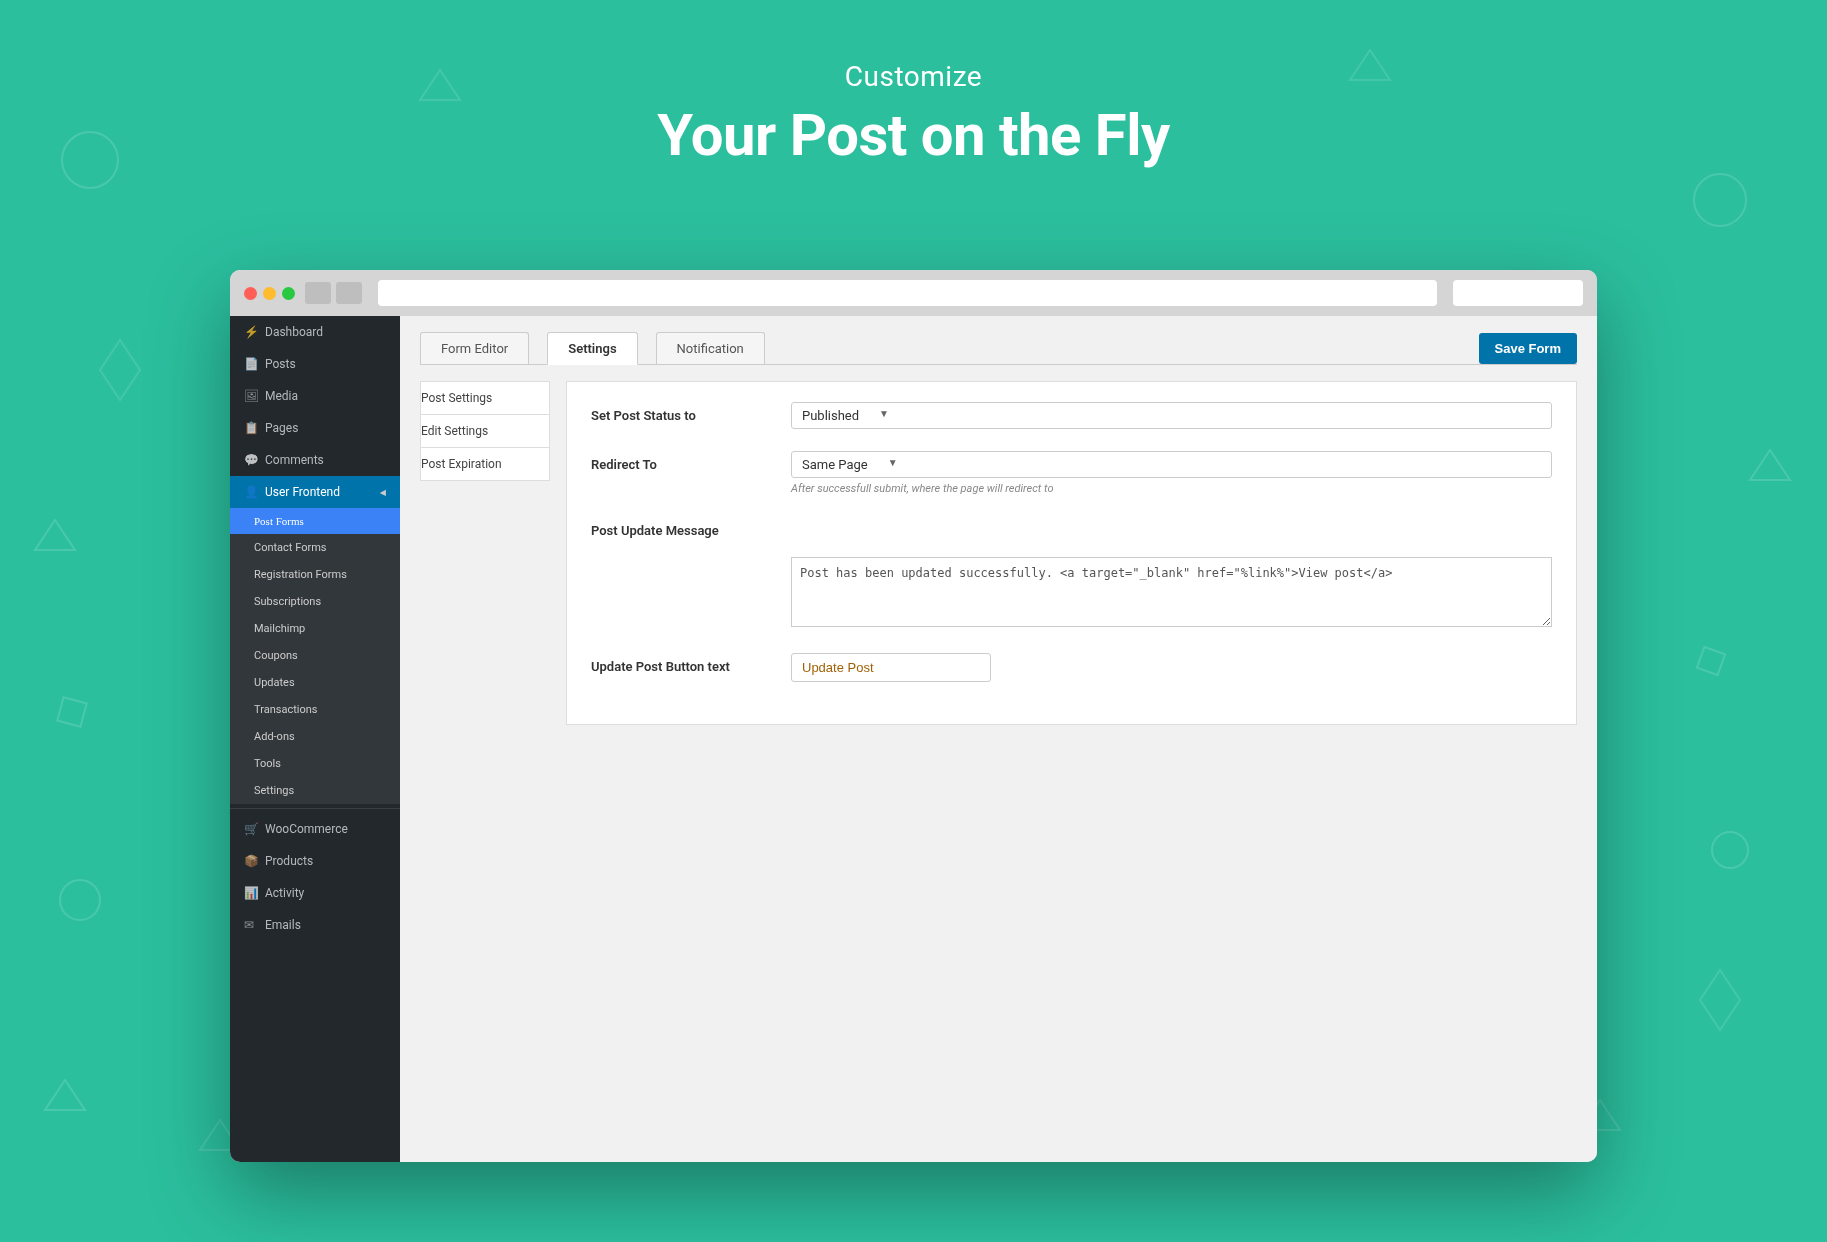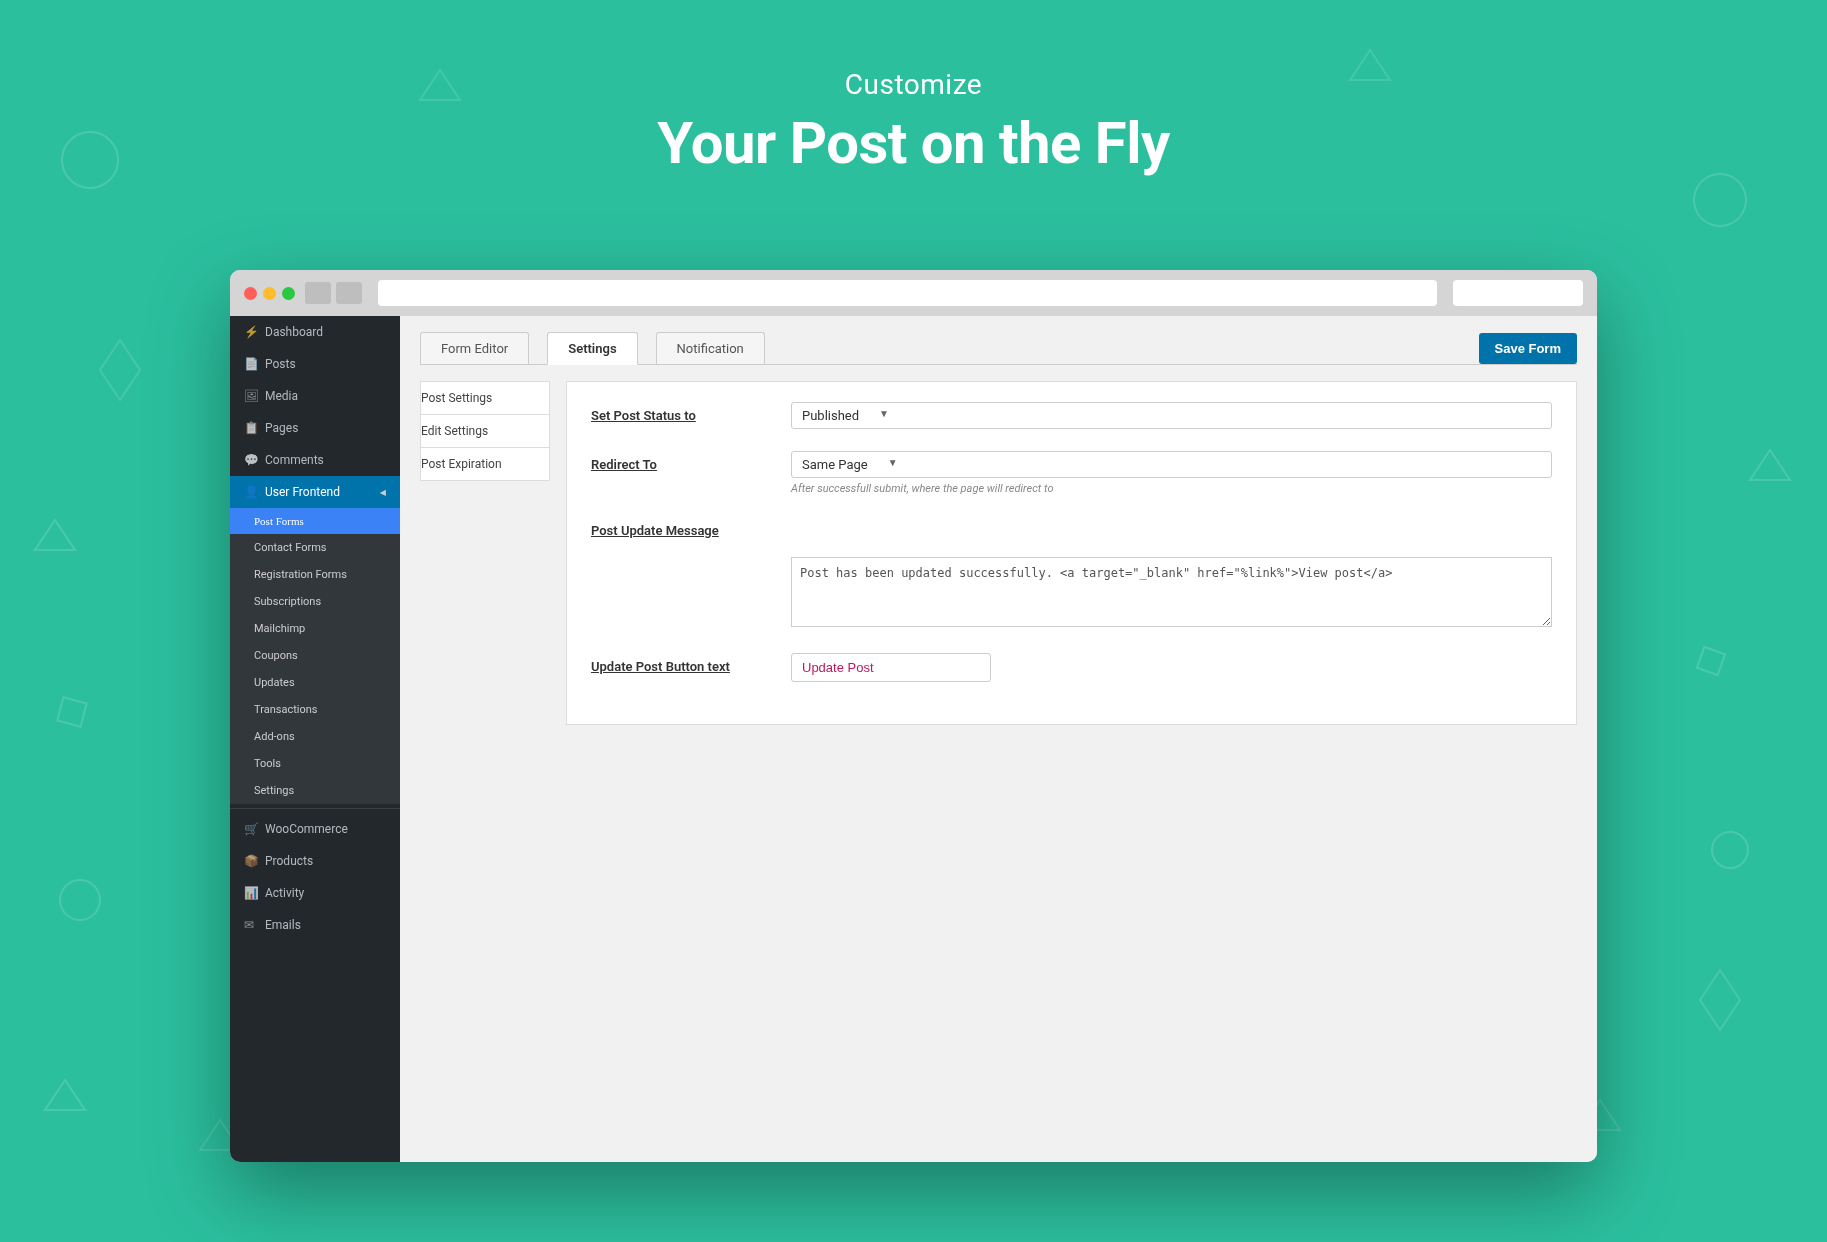--- a/index.html
+++ b/index.html
@@ -16,21 +16,21 @@
     .bg-shapes {
       position: absolute;
       inset: 0;
       pointer-events: none;
       overflow: hidden;
     }
 
     
     .header-section {
       position: absolute;
-      top: 68px;
+      top: 60px;
       left: 0;
       right: 0;
       text-align: center;
       color: white;
     }
     .header-subtitle {
       font-size: 28px;
       font-weight: 400;
       letter-spacing: 0.5px;
       margin-bottom: 8px;
@@ -239,21 +239,20 @@
       align-items: flex-start;
       margin-bottom: 22px;
     }
     .form-label {
       width: 200px;
       font-size: 13px;
       font-weight: 600;
       color: #333;
       padding-top: 6px;
       flex-shrink: 0;
-      text-decoration: underline;
     }
     .form-control {
       flex: 1;
     }
     .form-select {
       display: flex;
       border: 1px solid #ccc;
       background: white;
       padding: 5px 10px;
       font-size: 13px;
@@ -281,21 +280,21 @@
       font-size: 12px;
       color: #555;
       resize: vertical;
       font-family: monospace;
       margin-top: 40px;
     }
     .form-input {
       border: 1px solid #ccc;
       padding: 6px 10px;
       font-size: 13px;
-      color: #be185d;
+      color: #a16207;
       border-radius: 3px;
       width: 200px;
       background: white;
     }
   </style>
 </head>
 <body>
 
 <div class="bg-shapes">
   <svg width="1827" height="1242" style="position:absolute;inset:0;">

